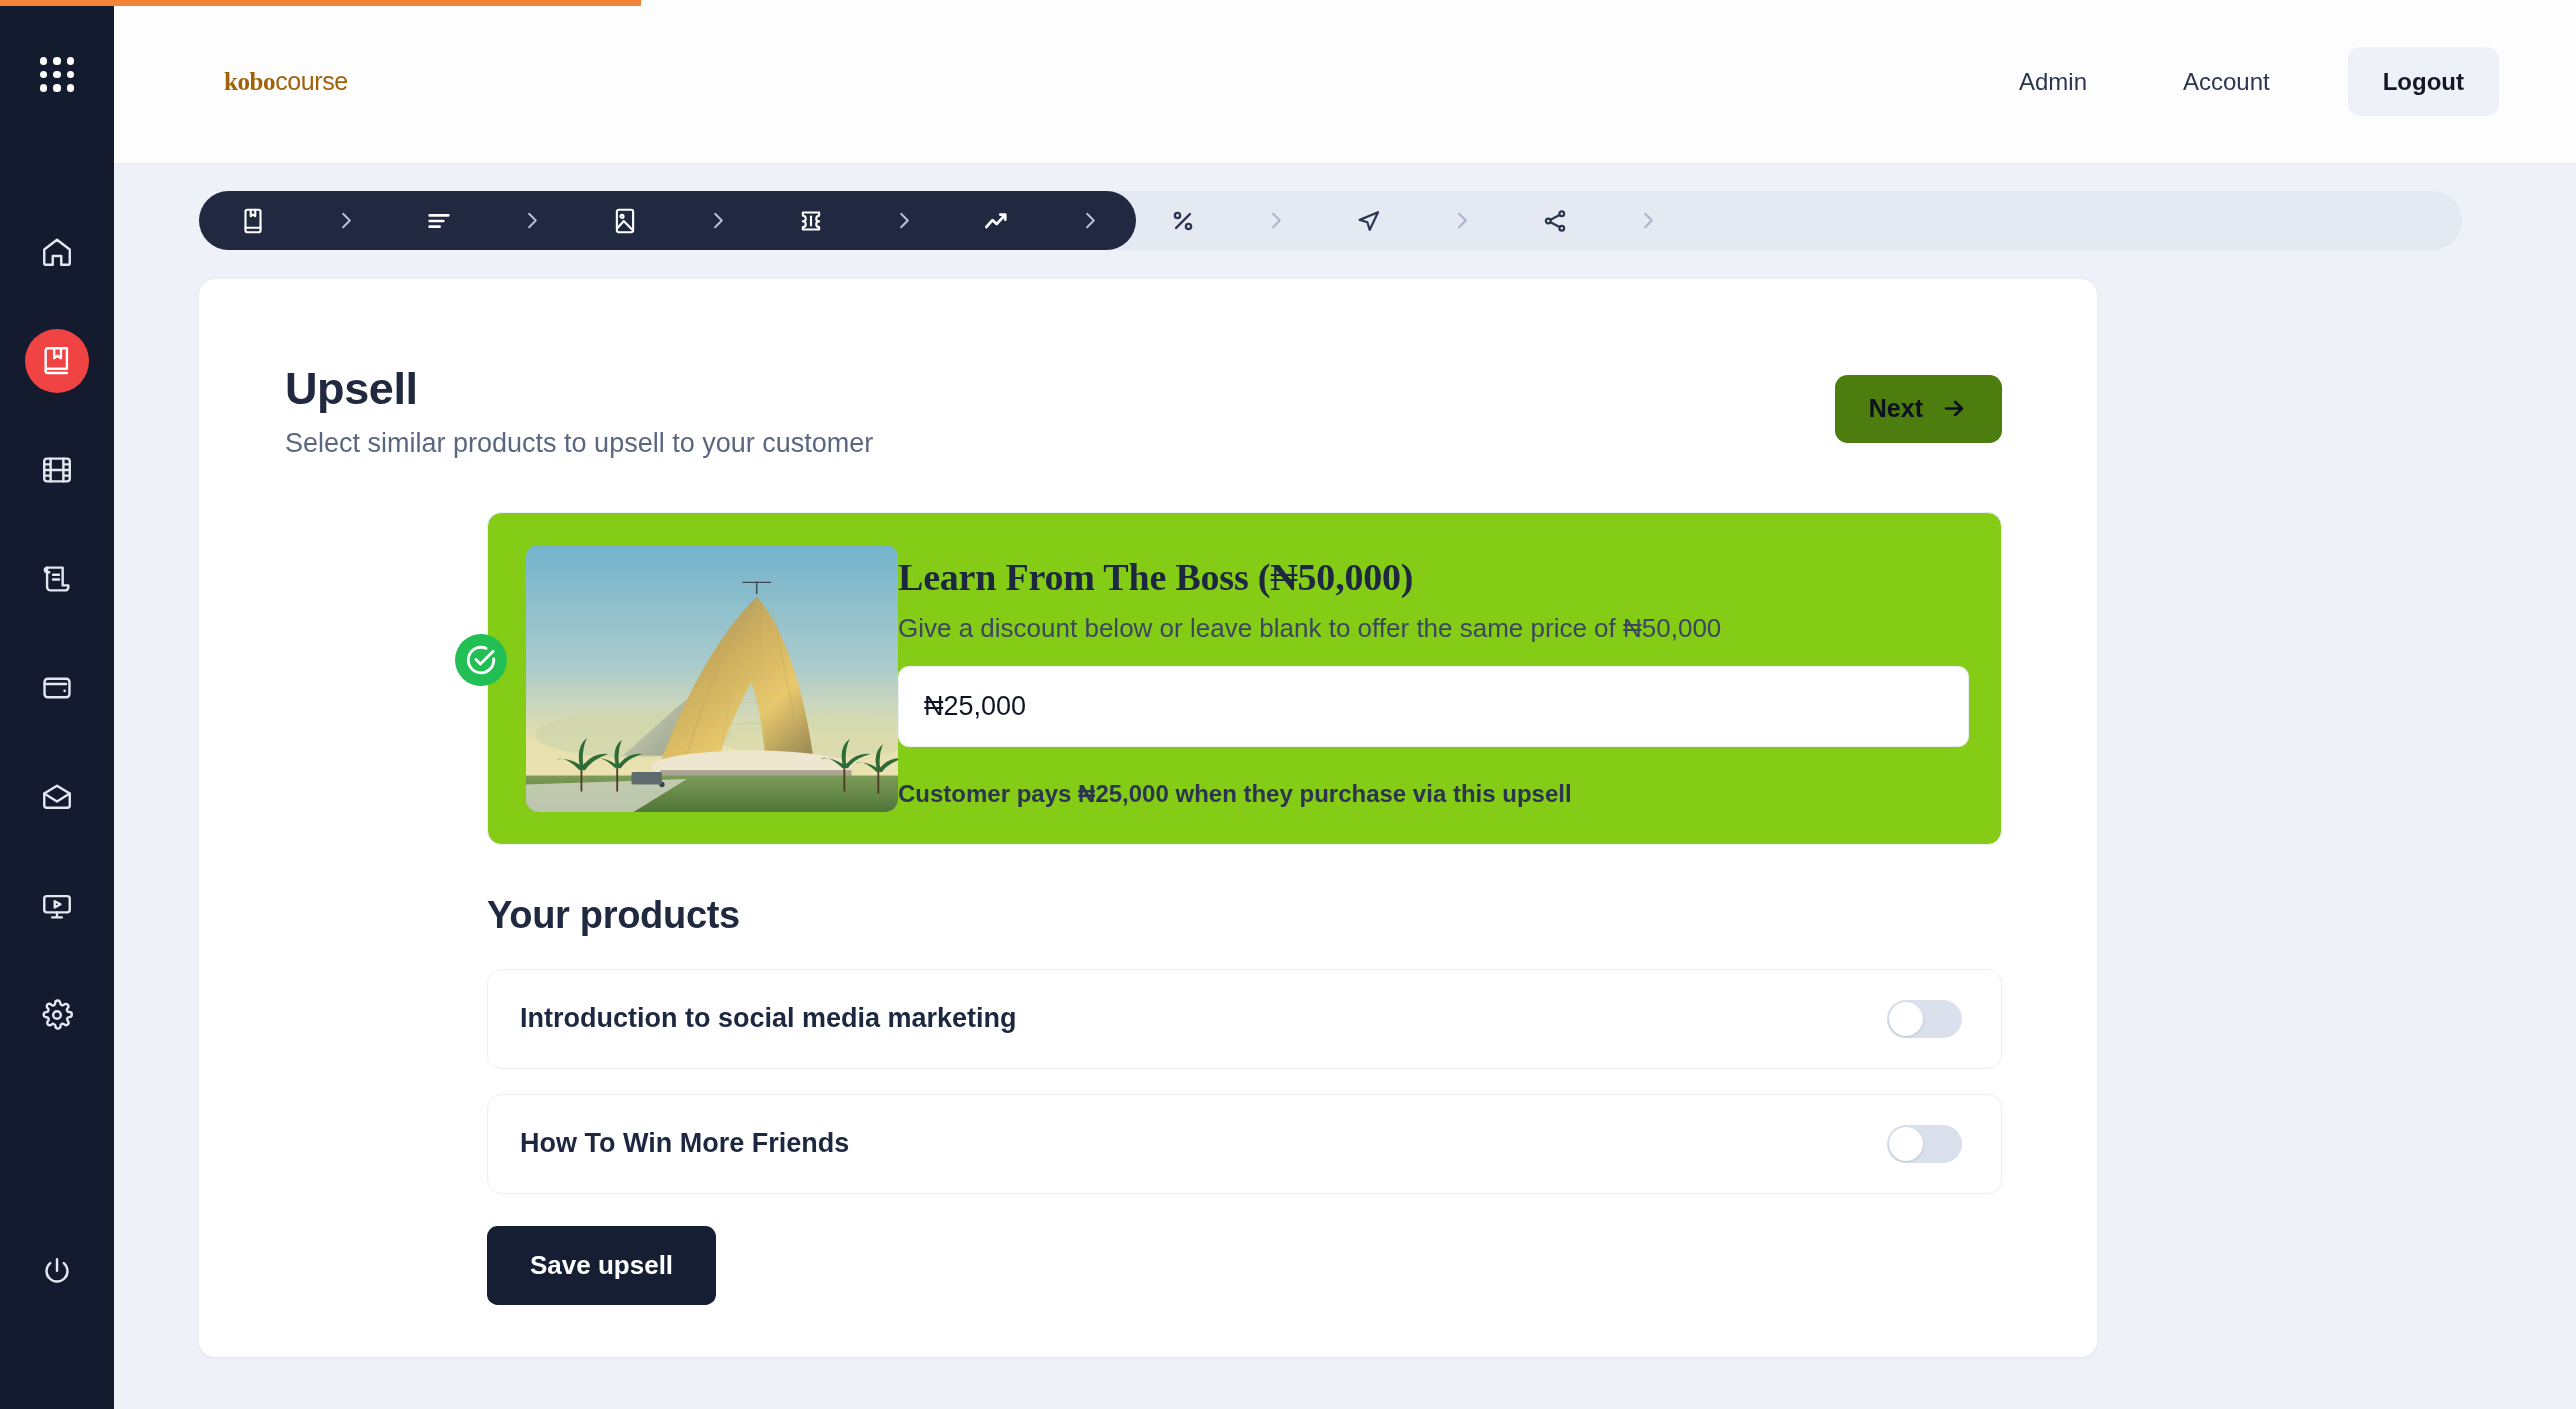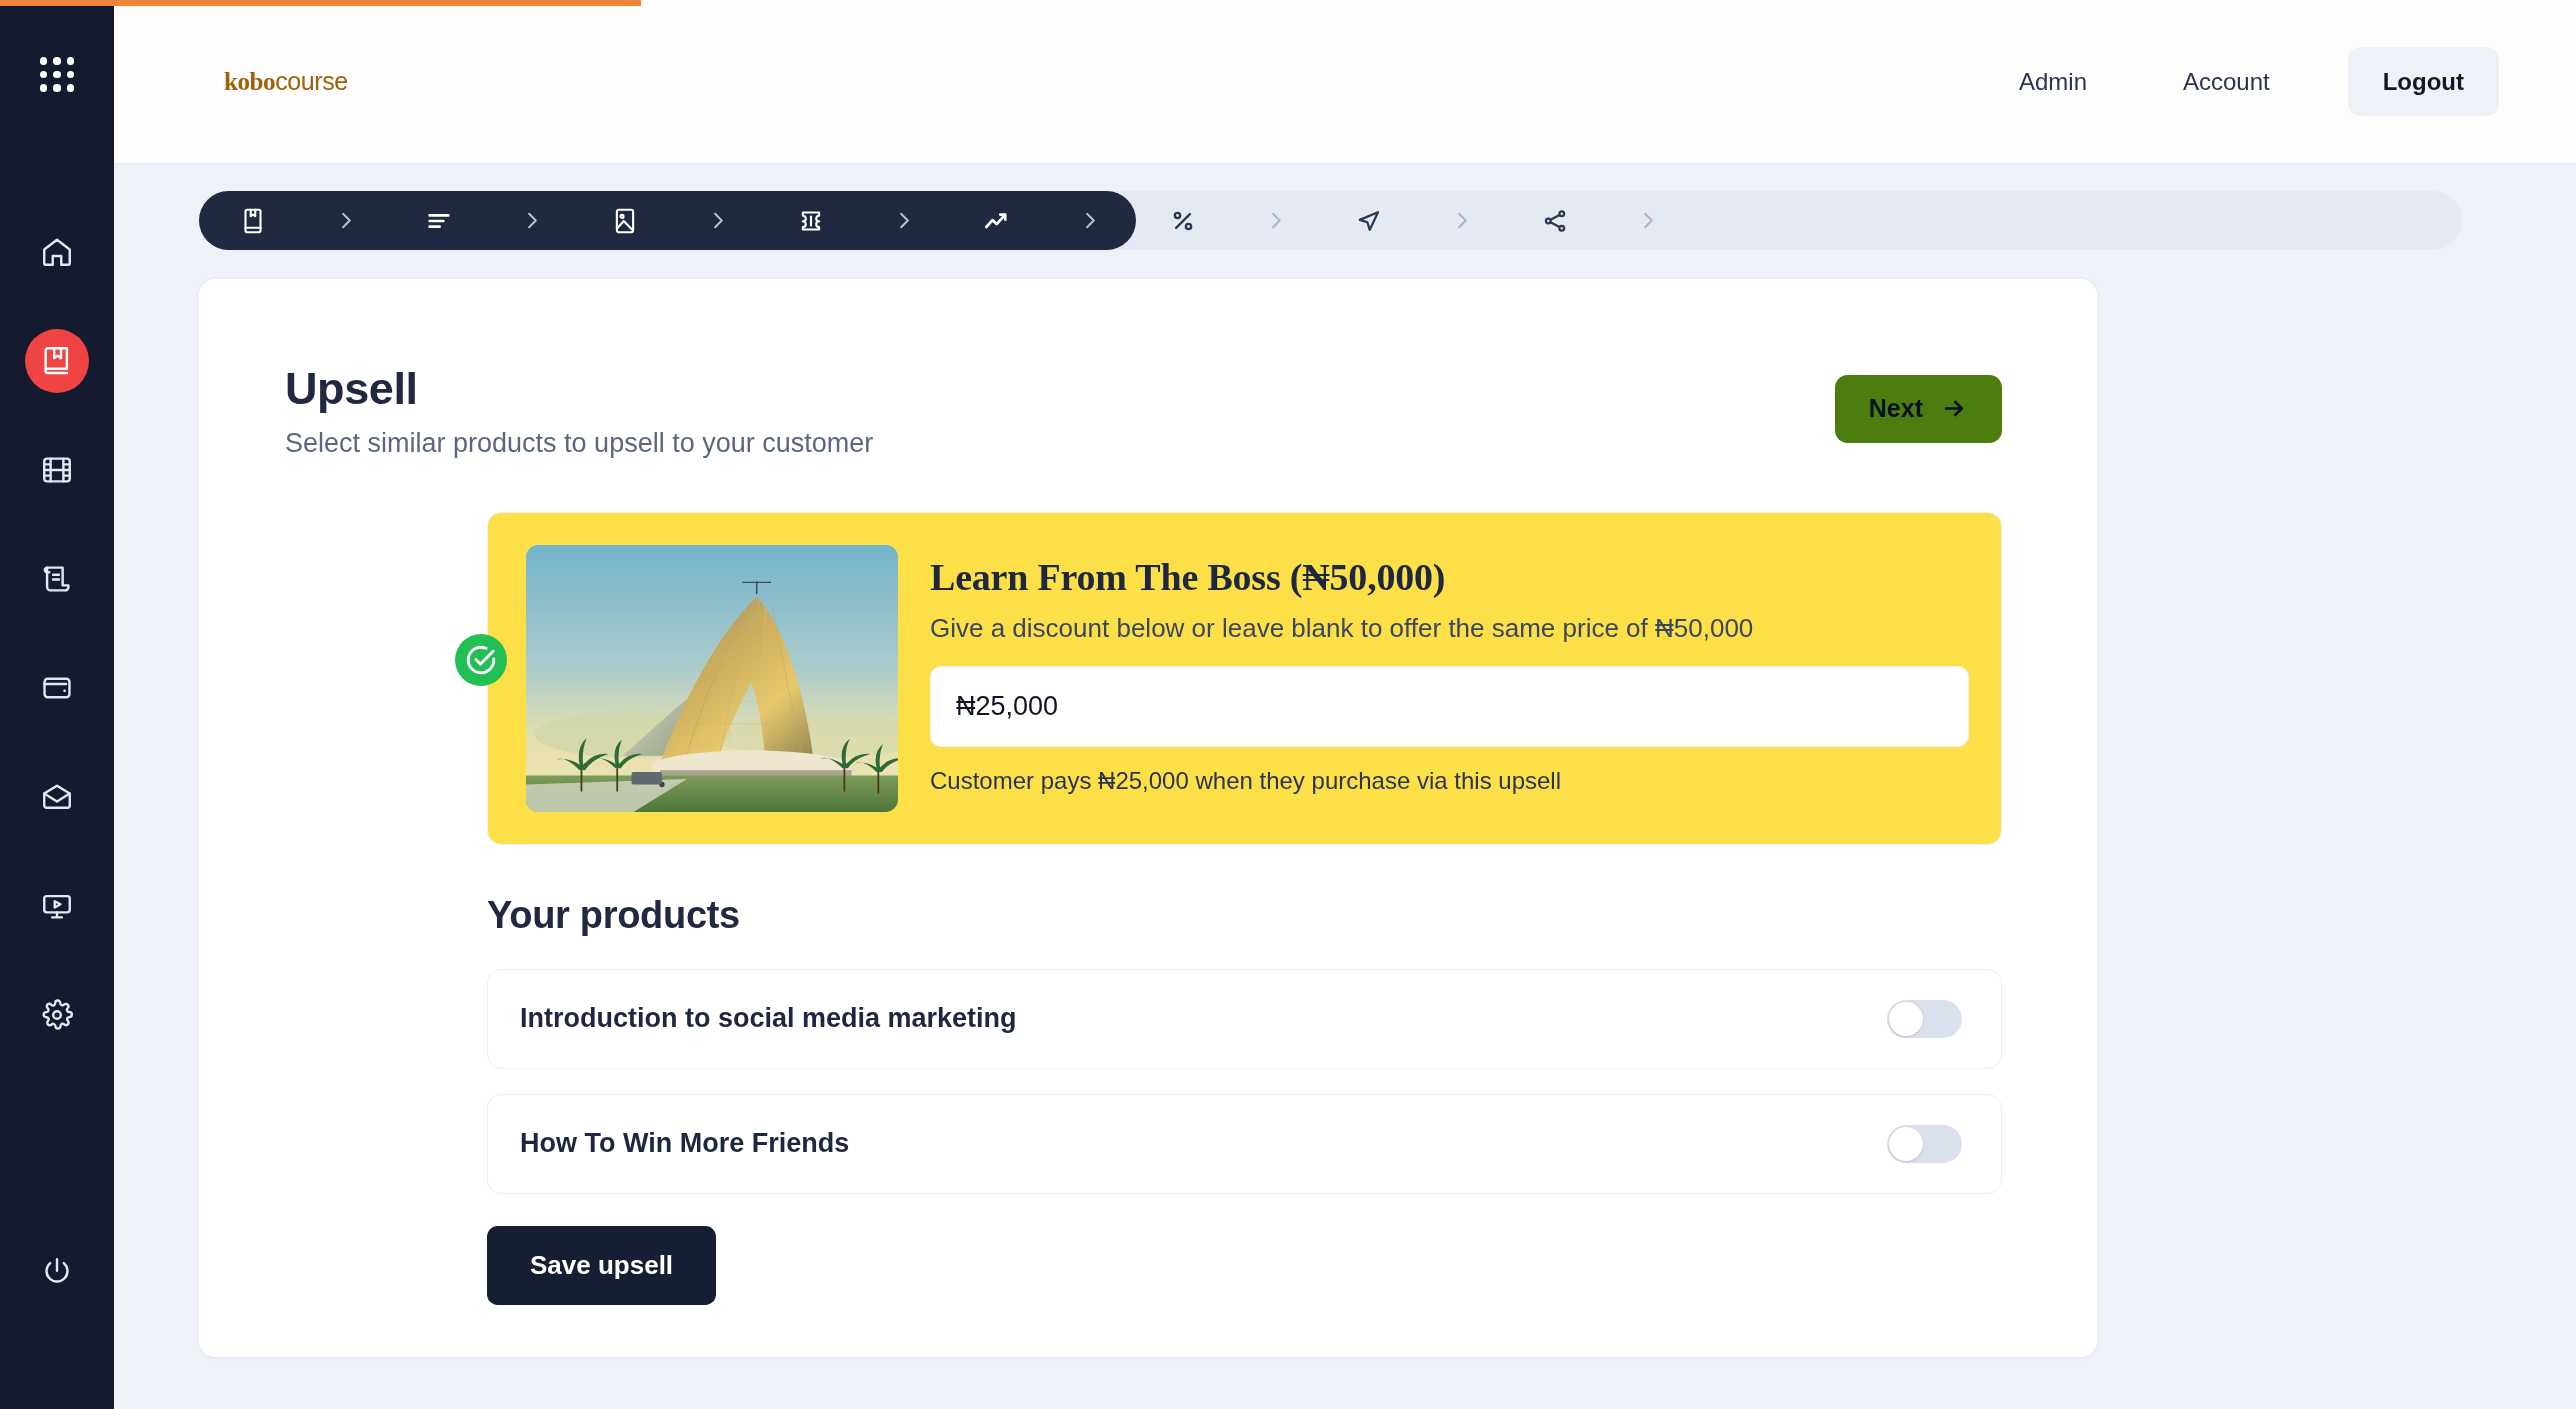--- a/index.html
+++ b/index.html
@@ -237,22 +237,21 @@
   
   #upsell-card-wrap {
     position: relative;
     margin: 53px 95px 0 288px;
   }
   #upsell-card {
     border: 1.8px solid #eceff6;
     border-radius: 14.3px;
     padding: 32px 32px 32px 38px;
     display: flex;
-    gap: 32px;
-    background: #fde047;
+    background: #84cc16;
   }
   #selected-badge {
     position: absolute;
     left: -32px;
     top: 122px;
     width: 52px; height: 52px;
     border-radius: 50%;
     background: #22bf55;
     display: flex;
     align-items: center;
@@ -292,23 +291,23 @@
     border: 1.8px solid #eceff6;
     border-radius: 10.7px;
     font-family: "Liberation Sans", sans-serif;
     font-size: 27px;
     color: #0e1424;
     padding: 0 25px;
     background: #fff;
     outline: none;
   }
   #upsell-note {
-    margin-top: 20px;
+    margin-top: 33px;
     font-size: 24px;
-    font-weight: 400;
+    font-weight: 700;
     color: #2b3550;
   }
 
   
   #products-title {
     margin: 49px 7px 0 288px;
     font-size: 38px;
     font-weight: 700;
     color: #20293f;
     letter-spacing: -0.3px;

